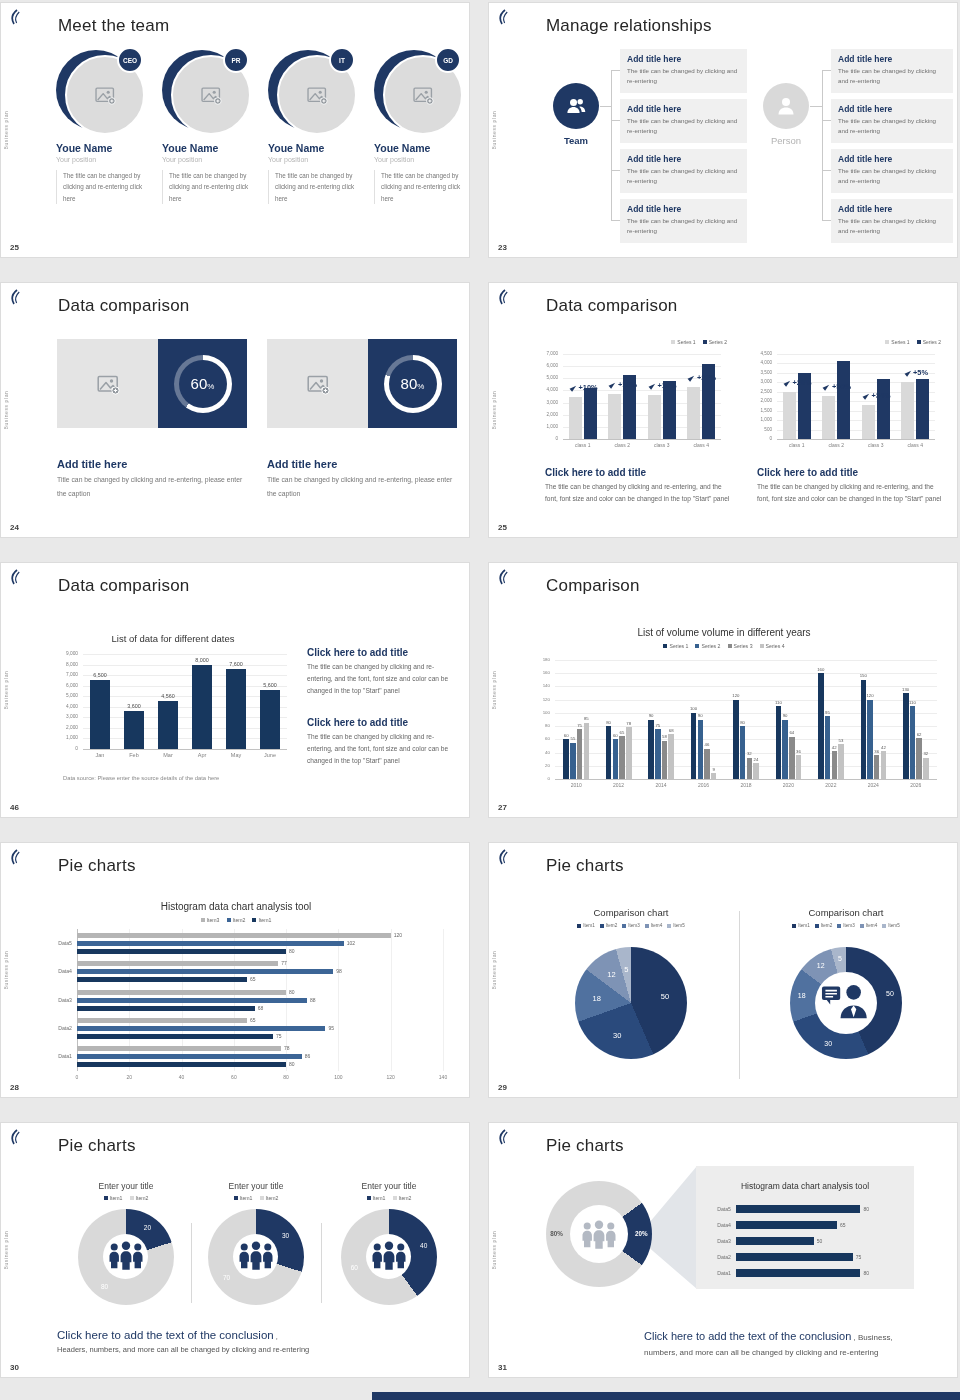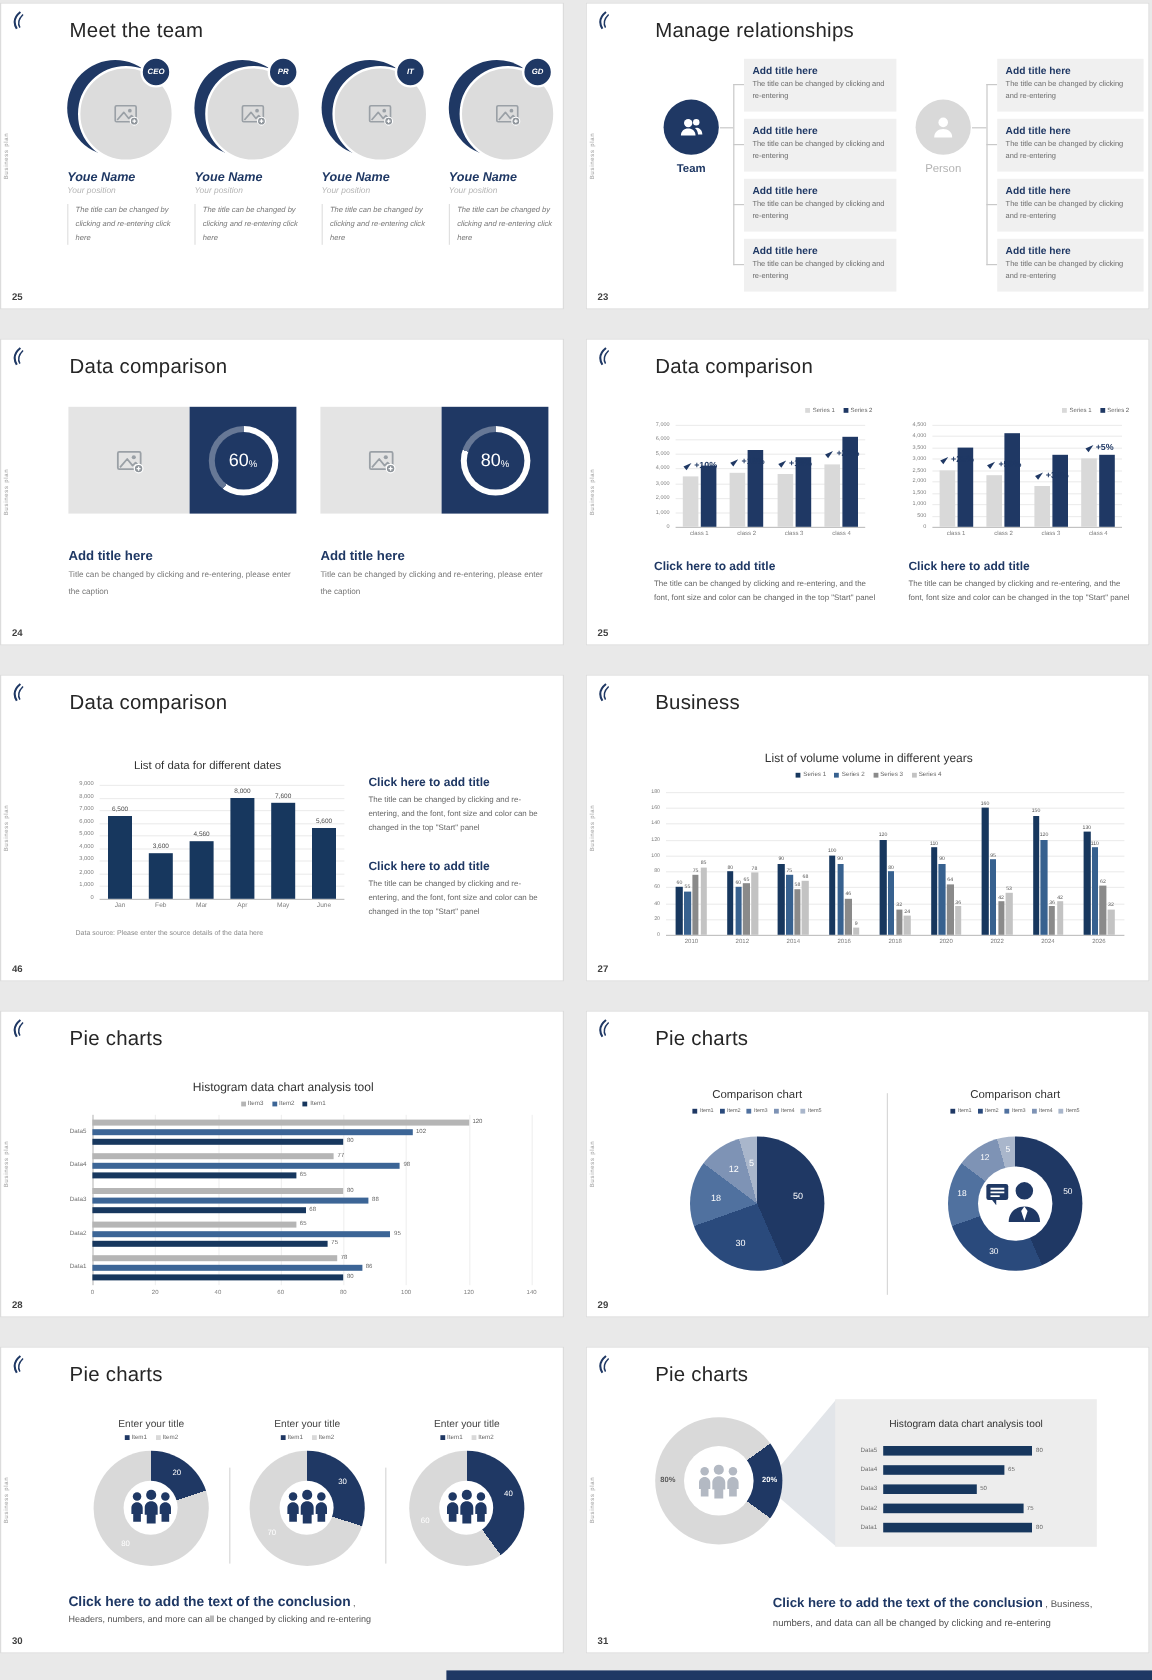--- a/index.html
+++ b/index.html
@@ -10,21 +10,21 @@
   .logo{position:absolute;left:8px;top:6px;}
   .vtext{position:absolute;left:2px;top:50%;transform:translateY(-50%) rotate(180deg);
          writing-mode:vertical-rl;font-size:5px;color:#9a9a9a;letter-spacing:.6px;}
   .pagenum{position:absolute;left:9px;bottom:5px;font-size:8px;font-weight:bold;color:#404040;}
   .stitle{position:absolute;left:57px;top:13px;margin:0;font-size:17px;font-weight:400;color:#262626;letter-spacing:.2px;}
   .abs{position:absolute;}
   .leg{position:absolute;display:flex;gap:7px;font-size:5px;color:#666;align-items:center;}
   .leg .it{display:flex;align-items:center;gap:2px;}
   .sw{width:4px;height:4px;display:inline-block;}
   
-  .mrow{position:absolute;left:55px;top:44px;display:flex;gap:11px;font-style:italic;}
+  .mrow{position:absolute;left:55px;top:44px;display:flex;gap:11px;}
   .member{width:95px;}
   .avatar{position:relative;width:90px;height:88px;}
   .av-navy{position:absolute;left:0;top:3px;width:80px;height:80px;border-radius:50%;background:#1f3864;}
   .av-gray{position:absolute;left:9px;top:8px;width:76px;height:76px;border-radius:50%;background:#dcdcdc;
            border:2px solid #fff;display:flex;align-items:center;justify-content:center;}
   .badge{position:absolute;right:3px;top:0;width:22px;height:22px;border-radius:50%;background:#1f3864;
          color:#fff;font-size:6.5px;font-weight:bold;display:flex;align-items:center;justify-content:center;border:2px solid #fff;}
   .mname{margin-top:7px;font-size:10.5px;font-weight:bold;color:#1f3864;}
   .mpos{font-size:7px;color:#b5b5b5;margin-top:2px;}
   .mcap{margin-top:7px;padding-left:6px;border-left:1px solid #e0e0e0;font-size:6.3px;color:#777;line-height:1.8;}
@@ -43,21 +43,21 @@
   .ring::after{content:'';position:absolute;inset:5px;border-radius:50%;background:#1f3864;}
   .ring .ctr{position:absolute;inset:0;display:flex;align-items:center;justify-content:center;color:#fff;z-index:1;}
   .ring .big{font-size:15px;}
   .ring .pc{font-size:8px;margin-top:5px;}
   .ctitle{position:absolute;font-size:11px;font-weight:bold;color:#1f3864;}
   .ccap{position:absolute;font-size:6.8px;color:#777;line-height:2.1;}
   .captitle{position:absolute;font-size:10px;font-weight:bold;color:#1f3864;}
   .capbody{position:absolute;font-size:6.6px;color:#666;line-height:1.85;}
   .charttitle{position:absolute;font-size:9.5px;color:#333;text-align:center;}
   .footnote{position:absolute;font-size:5.8px;color:#8a8a8a;}
-  .concl-t{font-size:11.5px;font-weight:bold;color:#1f3864;text-align:center;}
+  .concl-t{font-size:11.5px;font-weight:normal;color:#1f3864;text-align:center;}
   .concl-b{font-size:7.5px;color:#555;}
   .panel31{position:absolute;background:#ededed;}
   .divider{position:absolute;background:#d8d8d8;}
   .bottom-bar{position:absolute;left:372px;bottom:0;width:588px;height:8px;background:#1f3864;}
 </style>
 </head>
 <body>
 
 <svg width="0" height="0" style="position:absolute">
   <defs>
@@ -441,21 +441,21 @@
   <div class="captitle" style="left:306px;top:154px">Click here to add title</div>
   <div class="capbody" style="left:306px;top:168px;width:152px">The title can be changed by clicking and re-entering, and the font, font size and color can be changed in the top "Start" panel</div>
   <div class="pagenum">46</div>
 </section>
 
 <section class="slide" style="left:488px;top:562px">
   <svg class="logo" width="13" height="16" viewBox="0 0 13 16">
       <use href="#logoic"></use>
     </svg>
   <div class="vtext">Business plan</div>
-  <h2 class="stitle">Business</h2>
+  <h2 class="stitle">Comparison</h2>
 
   <div class="charttitle" style="left:70px;top:64px;width:330px;font-size:10px">List of volume volume in different years</div>
   <div class="leg" style="left:70px;top:80px;width:330px;justify-content:center;font-size:5.2px">
     <span class="it">
         <span class="sw" style="background: rgb(23, 55, 94);"></span>
         <span>Series 1</span>
       </span>
     <span class="it">
         <span class="sw" style="background: rgb(55, 97, 143);"></span>
         <span>Series 2</span>
@@ -856,17 +856,17 @@
       <div style="position: absolute; left: 26px; top: 54px; width: 116.7px; height: 8px; background: rgb(23, 55, 94);"></div>
       <div style="position: absolute; left: 145.7px; top: 54.5px; width: 20px; font-size: 5px; color: rgb(102, 102, 102);">75</div>
       <div style="position: absolute; left: 0px; top: 70.5px; width: 21px; text-align: right; font-size: 5.2px; color: rgb(112, 112, 112);">Data1</div>
       <div style="position: absolute; left: 26px; top: 70px; width: 124.4px; height: 8px; background: rgb(23, 55, 94);"></div>
       <div style="position: absolute; left: 153.4px; top: 70.5px; width: 20px; font-size: 5px; color: rgb(102, 102, 102);">80</div>
     </div>
 
   <div class="abs" style="left:155px;top:203px;width:300px">
     <span class="concl-t" style="font-size:11px">Click here to add the text of the conclusion</span><span class="concl-b" style="font-size:8px"> , Business,</span>
   </div>
-  <div class="abs concl-b" style="left:155px;top:225px;font-size:8px">numbers, and data can all be changed by clicking and re-entering</div>
+  <div class="abs concl-b" style="left:155px;top:225px;font-size:8px">numbers, and more can all be changed by clicking and re-entering</div>
   <div class="pagenum">31</div>
 </section>
 
 <div class="bottom-bar"></div>
 
 </body></html>

